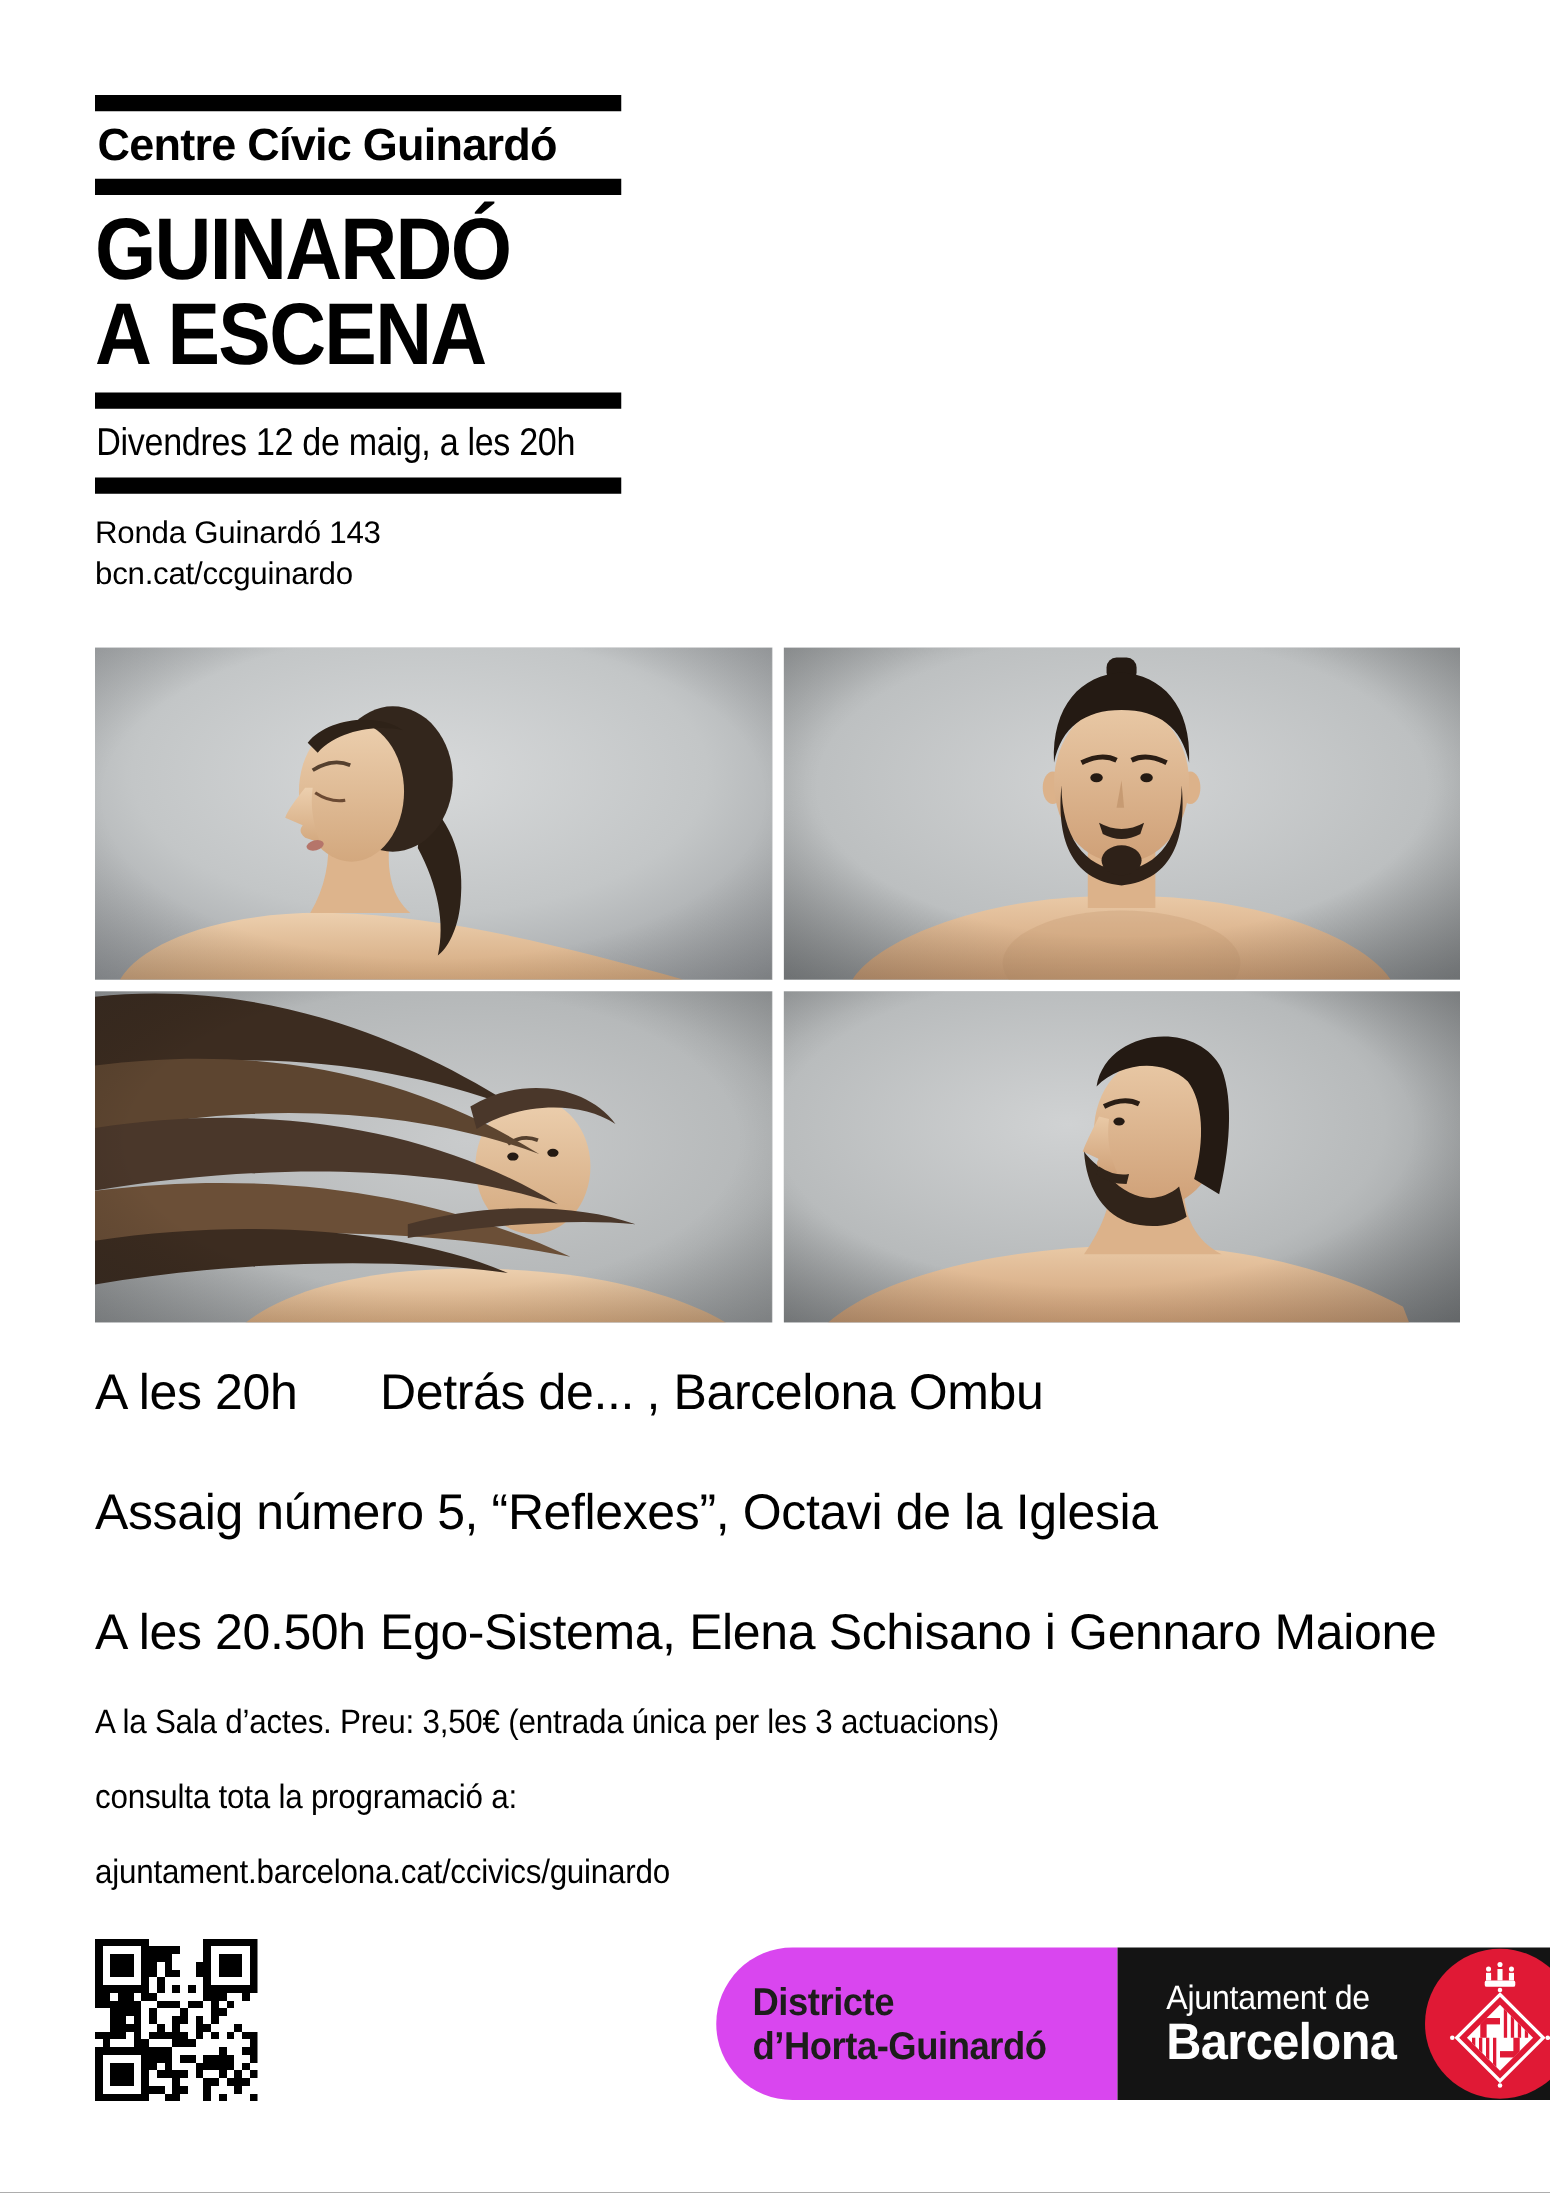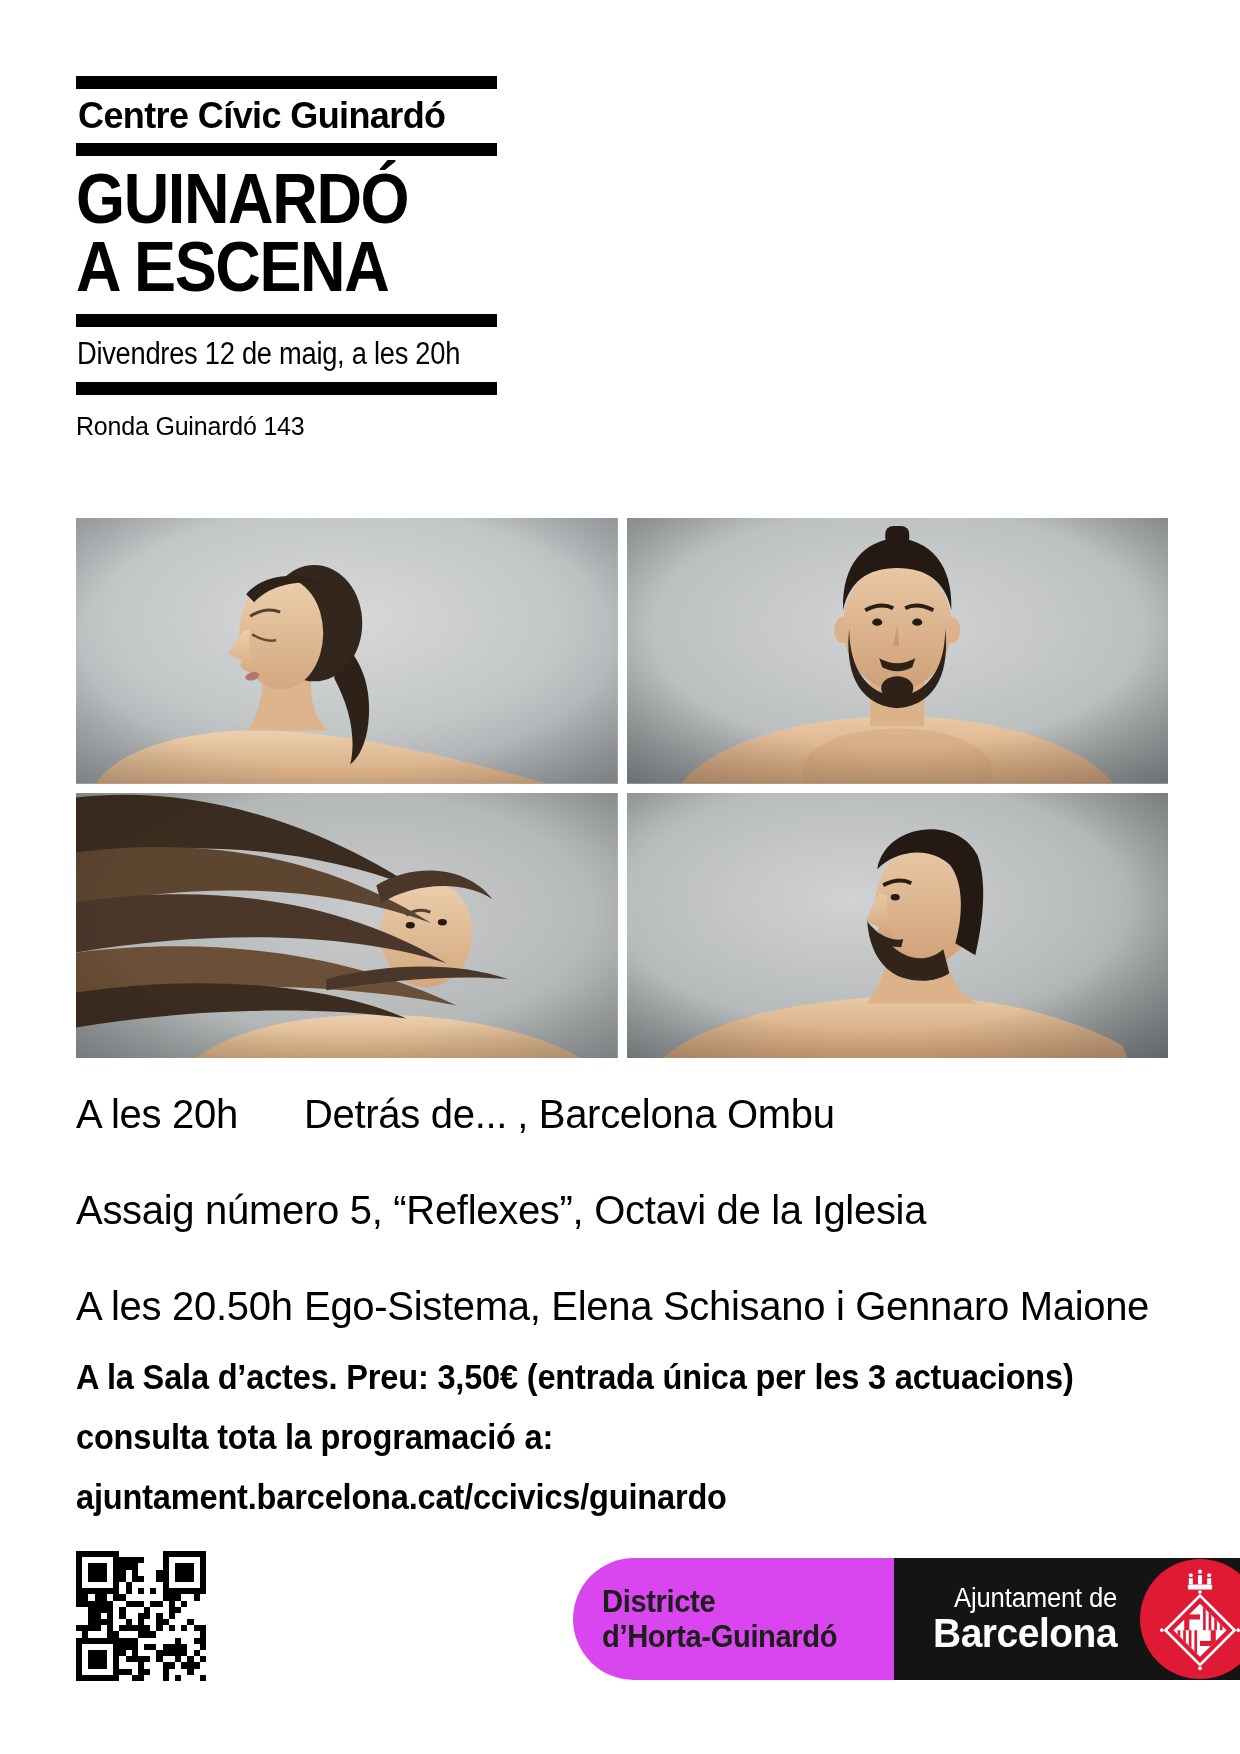--- a/index.html
+++ b/index.html
@@ -35,21 +35,21 @@
   
   .program{position:absolute;left:76px;top:1094px;width:1110px;}
   .prow{
     display:flex;align-items:baseline;line-height:40px;margin-bottom:56px;
     font-size:40px;letter-spacing:-0.3px;white-space:nowrap;
   }
   .ptime{width:228px;flex:none;}
   .ptitle{font-weight:normal;}
   .gap1{padding-left:10px;}
   
-  .info{position:absolute;left:76px;top:1360px;font-size:35px;font-weight:bold;}
+  .info{position:absolute;left:76px;top:1360px;font-size:27px;font-weight:normal;}
   .iline{
     transform:scaleX(0.93);transform-origin:left center;
     white-space:nowrap;line-height:34px;margin-bottom:26px;letter-spacing:-0.2px;
   }
   
   .qr{position:absolute;left:76px;top:1551px;width:130px;height:130px;}
   .qr svg{display:block;width:100%;height:100%;background:#fff;}
   
   .badge{position:absolute;left:573px;top:1558px;width:689px;height:122px;}
   .badge-gray{
@@ -88,20 +88,21 @@
     <div class="bar"></div>
     <div class="title">
       <div>GUINARDÓ</div>
       <div>A ESCENA</div>
     </div>
     <div class="bar"></div>
     <div class="date">Divendres 12 de maig, a les 20h</div>
     <div class="bar"></div>
     <div class="contact">
       <div>Ronda Guinardó 143</div>
+      <div>bcn.cat/ccguinardo</div>
     </div>
   </header>
 
   <div class="photos">
 
     <div class="photo">
       <svg viewBox="0 0 541 265" preserveAspectRatio="none">
         <defs>
           <radialGradient id="p1bg" cx="48%" cy="38%" r="85%">
             <stop offset="0" stop-color="#d7d9da"></stop>
@@ -410,21 +411,21 @@
       </svg>
   </div>
 
   <div class="badge">
     <div class="badge-gray" id="badgeGray" style="background: #d946ef;">
       <div class="district" id="districtTxt" style="color: rgb(29, 29, 27);">
         <div>Districte</div>
         <div>d’Horta-Guinardó</div>
       </div>
     </div>
-    <div class="badge-black" id="badgeBlack" style="background: rgb(20, 20, 20); text-align: right;">
+    <div class="badge-black" id="badgeBlack" style="background: rgb(20, 20, 20);">
       <div class="ajunt">
         <div class="a1">Ajuntament de</div>
         <div class="a2">Barcelona</div>
       </div>
     </div>
     <div class="badge-red" id="badgeRed" style="background: rgb(224, 25, 53);">
       <svg viewBox="0 0 100 110">
         <g fill="#fff">
           <rect x="38" y="21" width="24" height="5" rx="1.5"></rect>
           <rect x="39" y="15" width="4" height="6"></rect>

